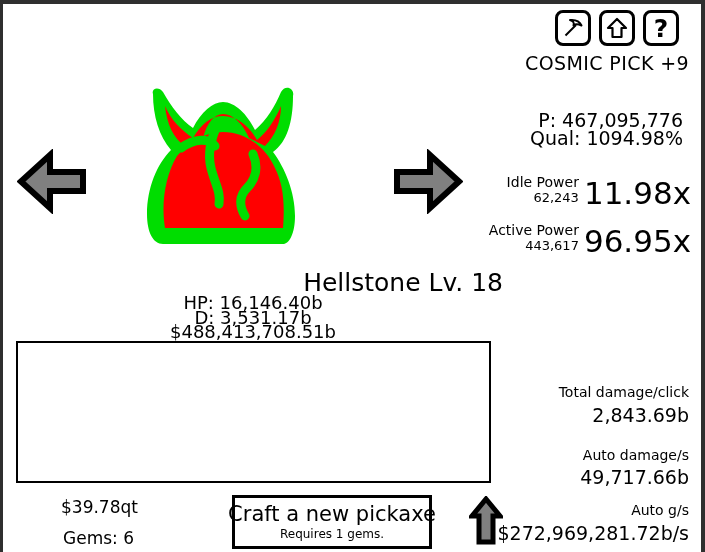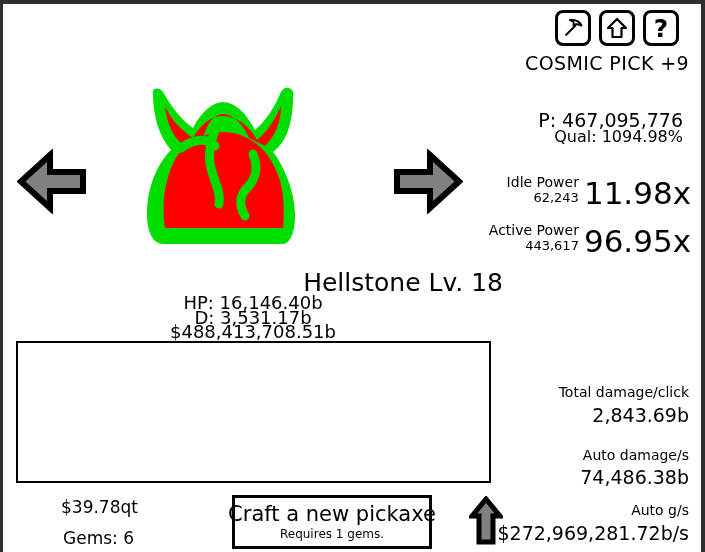--- a/index.html
+++ b/index.html
@@ -65,21 +65,21 @@
     position: absolute;
     top: 105px;
     right: 18px;
     font-size: 19px;
     white-space: nowrap;
   }
   #pick-qual {
     position: absolute;
     top: 123px;
     right: 18px;
-    font-size: 16px;
+    font-size: 19px;
     white-space: nowrap;
   }
 
   .power-block {
     position: absolute;
     right: 10px;
     display: flex;
     align-items: flex-end;
     justify-content: flex-end;
   }
@@ -282,21 +282,21 @@
       <div class="power-title">Active Power</div>
       <div class="power-sub">443,617</div>
     </div>
     <div class="power-mult">96.95x</div>
   </div>
 
   <div class="stat-label" id="tdc-label">Total damage/click</div>
   <div class="stat-value" id="tdc-value">2,843.69b</div>
 
   <div class="stat-label" id="ads-label">Auto damage/s</div>
-  <div class="stat-value" id="ads-value">74,486.38b</div>
+  <div class="stat-value" id="ads-value">49,717.66b</div>
 
   <div class="stat-label" id="ags-label">Auto g/s</div>
   <div class="stat-value" id="ags-value">$272,969,281.72b/s</div>
 
   <button class="nav-arrow" id="arrow-left">
     <svg width="70" height="65" viewBox="0 0 70 65">
       <path d="M33 6 L33 23 L66 23 L66 42 L33 42 L33 59 L4 32.5 Z" fill="#808080" stroke="#000000" stroke-width="6" stroke-linejoin="miter"></path>
     </svg>
   </button>
 

